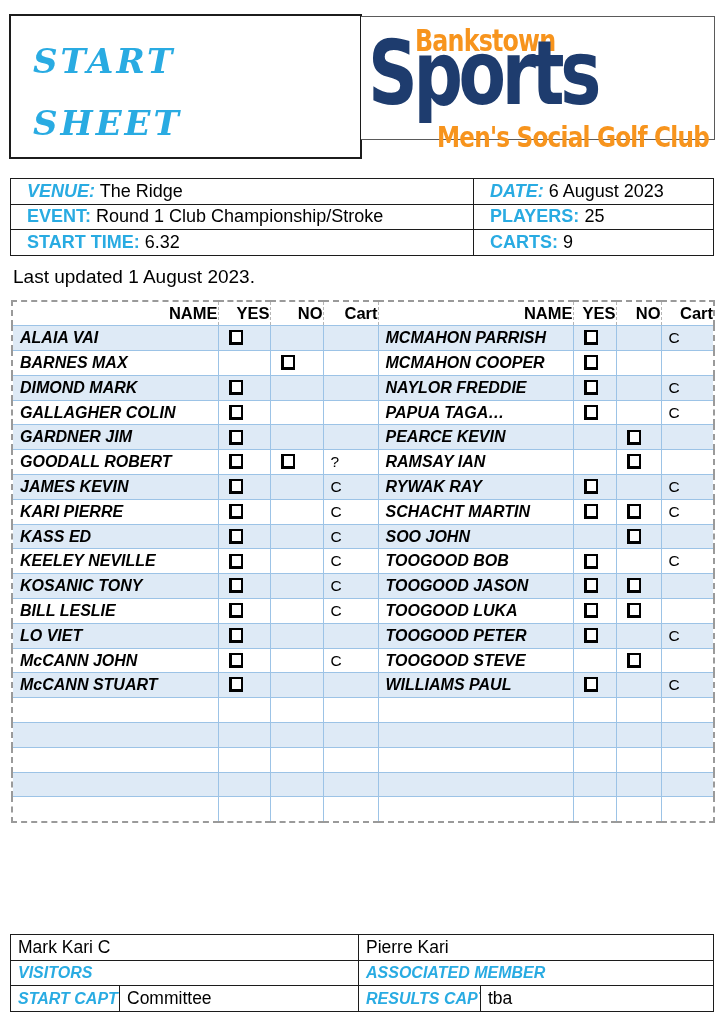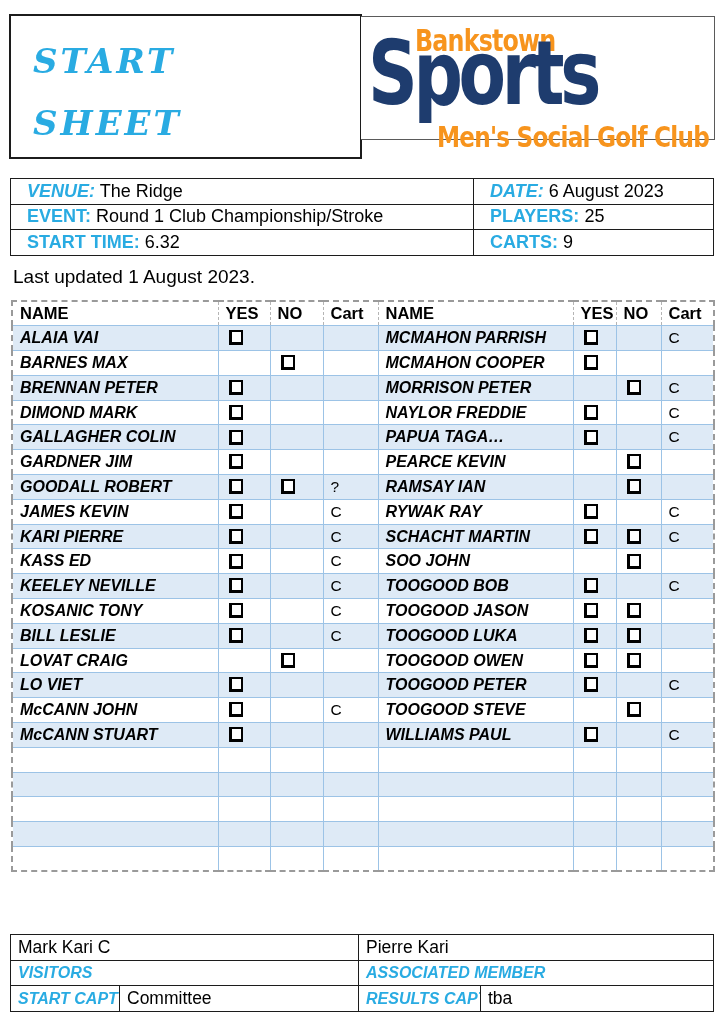--- a/index.html
+++ b/index.html
@@ -48,21 +48,21 @@
     font-size:18px; box-sizing:border-box; white-space:nowrap; overflow:hidden;
   }
   .lbl { color:#29ABE2; font-weight:bold; }
   .ital { font-style:italic; }
   .last-updated { position:absolute; left:13px; top:266px; font-size:19px; }
 
   
   .roster { position:absolute; left:11px; top:300px; width:702px; border:2px dashed #9a9a9a; }
   .roster th {
     border:1.5px dashed #b5b5b5; border-bottom:1px solid #9CC3E6; background:#fff;
-    text-align:left; font-size:16.5px; padding:0 0 0 7px; height:24.8px;
+    text-align:right; font-size:16.5px; padding:0 0 0 7px; height:24.8px;
     box-sizing:border-box; font-weight:bold;
   }
   .roster td {
     border:1px solid #9CC3E6; height:24.8px; box-sizing:border-box;
     padding:0 0 0 7px; overflow:hidden; white-space:nowrap;
   }
   .roster tbody tr:nth-child(odd) td { background:#DEEAF6; }
   .name-cell { font-weight:bold; font-style:italic; font-size:16px;margin-left:8px; }
   .cart-cell { font-size:15.5px; padding-left:8px; }
   .cb {
@@ -174,30 +174,20 @@
         <td class="name-cell">BARNES MAX</td>
         <td class="check-cell"></td>
         <td class="check-cell"><span class="cb"></span></td>
         <td class="cart-cell"></td>
         <td class="name-cell">MCMAHON COOPER</td>
         <td class="check-cell"><span class="cb"></span></td>
         <td class="check-cell"></td>
         <td class="cart-cell"></td>
       </tr>
       <tr>
-        <td class="name-cell">BRENNAN PETER</td>
-        <td class="check-cell"><span class="cb"></span></td>
-        <td class="check-cell"></td>
-        <td class="cart-cell"></td>
-        <td class="name-cell">MORRISON PETER</td>
-        <td class="check-cell"></td>
-        <td class="check-cell"><span class="cb"></span></td>
-        <td class="cart-cell">C</td>
-      </tr>
-      <tr>
         <td class="name-cell">DIMOND MARK</td>
         <td class="check-cell"><span class="cb"></span></td>
         <td class="check-cell"></td>
         <td class="cart-cell"></td>
         <td class="name-cell">NAYLOR FREDDIE</td>
         <td class="check-cell"><span class="cb"></span></td>
         <td class="check-cell"></td>
         <td class="cart-cell">C</td>
       </tr>
       <tr>
@@ -279,30 +269,20 @@
         <td class="check-cell"><span class="cb"></span></td>
         <td class="check-cell"><span class="cb"></span></td>
         <td class="cart-cell"></td>
       </tr>
       <tr>
         <td class="name-cell">BILL LESLIE</td>
         <td class="check-cell"><span class="cb"></span></td>
         <td class="check-cell"></td>
         <td class="cart-cell">C</td>
         <td class="name-cell">TOOGOOD LUKA</td>
-        <td class="check-cell"><span class="cb"></span></td>
-        <td class="check-cell"><span class="cb"></span></td>
-        <td class="cart-cell"></td>
-      </tr>
-      <tr>
-        <td class="name-cell">LOVAT CRAIG</td>
-        <td class="check-cell"></td>
-        <td class="check-cell"><span class="cb"></span></td>
-        <td class="cart-cell"></td>
-        <td class="name-cell">TOOGOOD OWEN</td>
         <td class="check-cell"><span class="cb"></span></td>
         <td class="check-cell"><span class="cb"></span></td>
         <td class="cart-cell"></td>
       </tr>
       <tr>
         <td class="name-cell">LO VIET</td>
         <td class="check-cell"><span class="cb"></span></td>
         <td class="check-cell"></td>
         <td class="cart-cell"></td>
         <td class="name-cell">TOOGOOD PETER</td>

